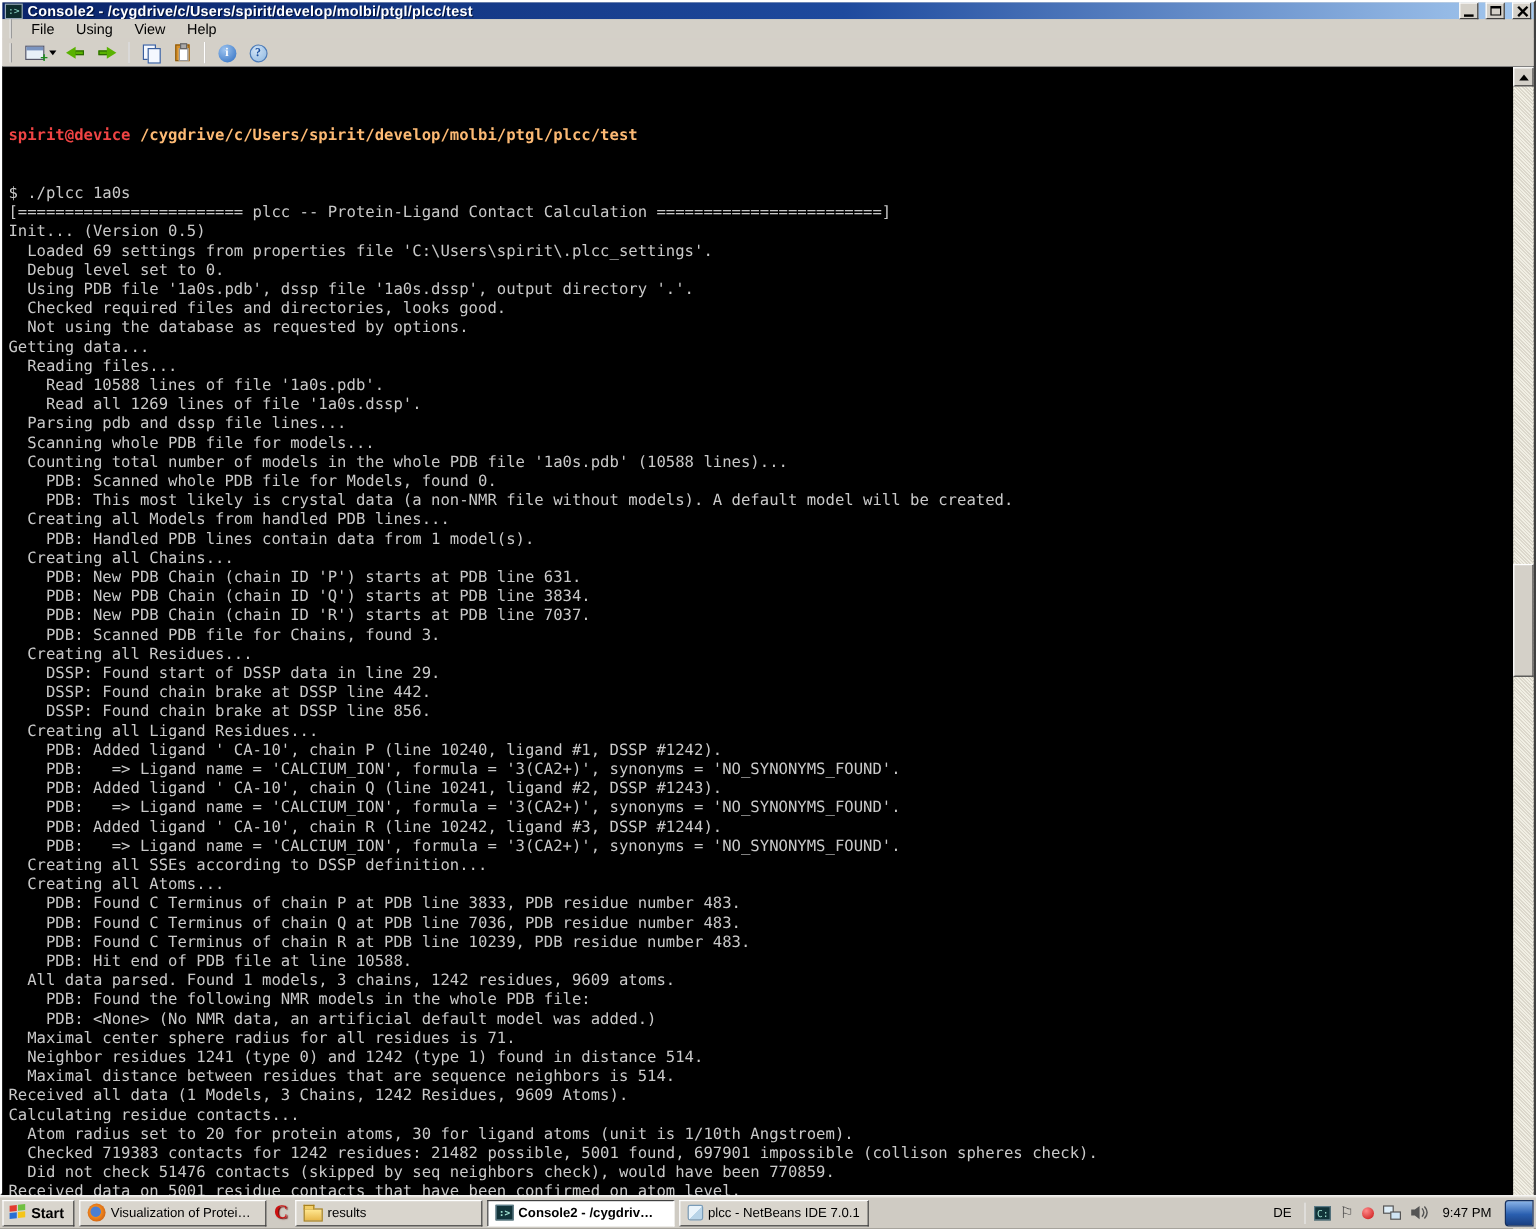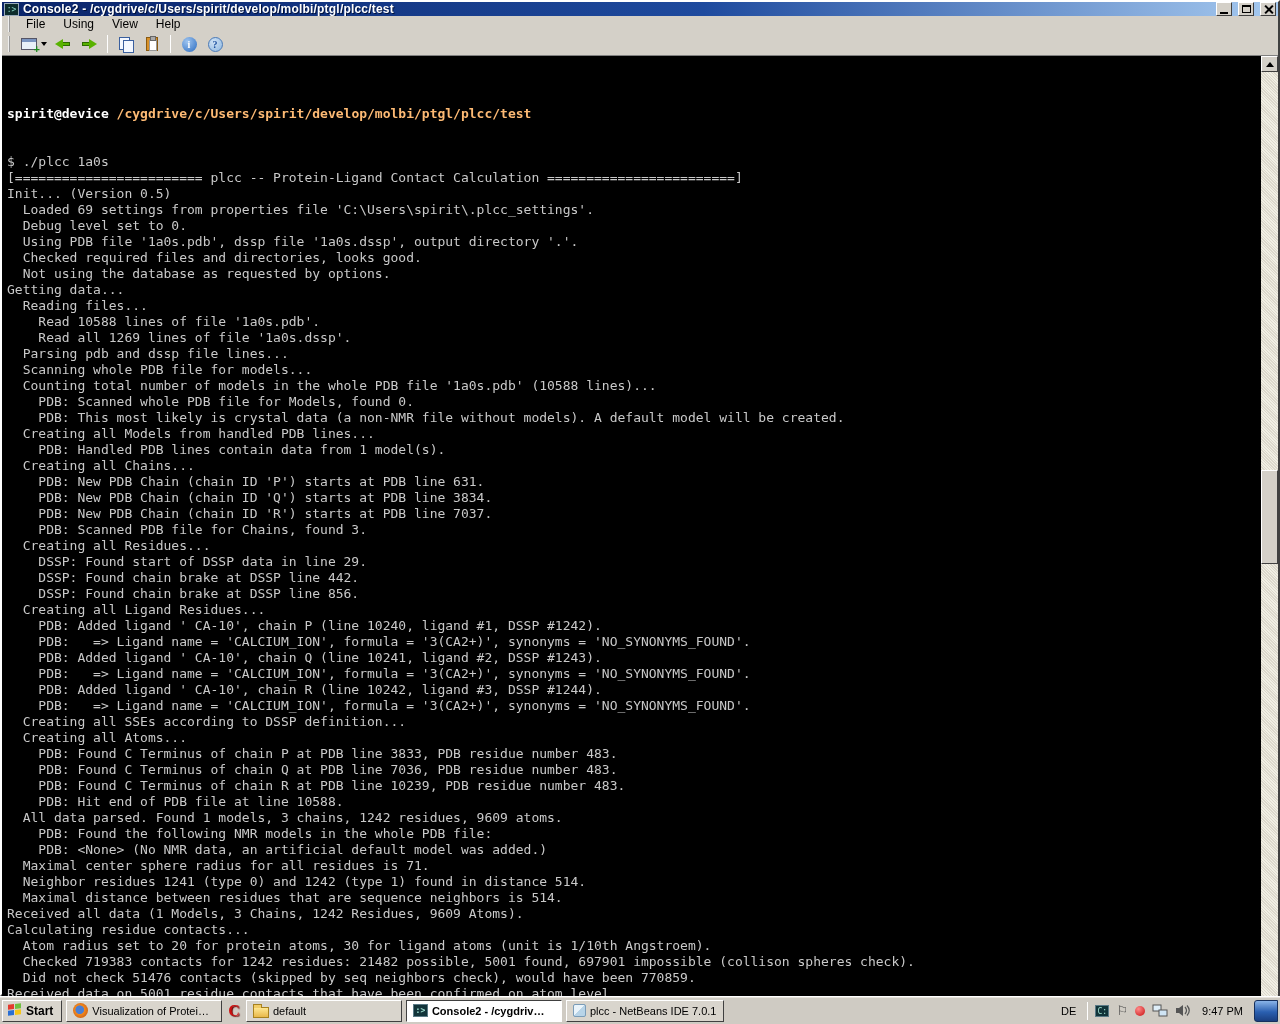--- a/index.html
+++ b/index.html
@@ -161,21 +161,21 @@
     <span class="tbtn">
         <span class="round-ico icon-info"></span>
       </span>
     <span class="tbtn">
         <span class="round-ico icon-help"></span>
       </span>
   </div>
 
   <div class="console-wrap">
     <div class="terminal" style="color: rgb(201, 201, 201); background: rgb(0, 0, 0);">
-      <div class="term-line"><span class="t-user" style="color: #ffffff;">spirit@device</span><span class="t-path" style="color: #fdba74;"> /cygdrive/c/Users/spirit/develop/molbi/ptgl/plcc/test</span></div>
+      <div class="term-line"><span class="t-user" style="color: #ef4444;">spirit@device</span><span class="t-path" style="color: #fdba74;"> /cygdrive/c/Users/spirit/develop/molbi/ptgl/plcc/test</span></div>
       <div><div class="term-line">$ ./plcc 1a0s</div><div class="term-line">[======================== plcc -- Protein-Ligand Contact Calculation ========================]</div><div class="term-line">Init... (Version 0.5)</div><div class="term-line">  Loaded 69 settings from properties file 'C:\Users\spirit\.plcc_settings'.</div><div class="term-line">  Debug level set to 0.</div><div class="term-line">  Using PDB file '1a0s.pdb', dssp file '1a0s.dssp', output directory '.'.</div><div class="term-line">  Checked required files and directories, looks good.</div><div class="term-line">  Not using the database as requested by options.</div><div class="term-line">Getting data...</div><div class="term-line">  Reading files...</div><div class="term-line">    Read 10588 lines of file '1a0s.pdb'.</div><div class="term-line">    Read all 1269 lines of file '1a0s.dssp'.</div><div class="term-line">  Parsing pdb and dssp file lines...</div><div class="term-line">  Scanning whole PDB file for models...</div><div class="term-line">  Counting total number of models in the whole PDB file '1a0s.pdb' (10588 lines)...</div><div class="term-line">    PDB: Scanned whole PDB file for Models, found 0.</div><div class="term-line">    PDB: This most likely is crystal data (a non-NMR file without models). A default model will be created.</div><div class="term-line">  Creating all Models from handled PDB lines...</div><div class="term-line">    PDB: Handled PDB lines contain data from 1 model(s).</div><div class="term-line">  Creating all Chains...</div><div class="term-line">    PDB: New PDB Chain (chain ID 'P') starts at PDB line 631.</div><div class="term-line">    PDB: New PDB Chain (chain ID 'Q') starts at PDB line 3834.</div><div class="term-line">    PDB: New PDB Chain (chain ID 'R') starts at PDB line 7037.</div><div class="term-line">    PDB: Scanned PDB file for Chains, found 3.</div><div class="term-line">  Creating all Residues...</div><div class="term-line">    DSSP: Found start of DSSP data in line 29.</div><div class="term-line">    DSSP: Found chain brake at DSSP line 442.</div><div class="term-line">    DSSP: Found chain brake at DSSP line 856.</div><div class="term-line">  Creating all Ligand Residues...</div><div class="term-line">    PDB: Added ligand ' CA-10', chain P (line 10240, ligand #1, DSSP #1242).</div><div class="term-line">    PDB:   =&gt; Ligand name = 'CALCIUM_ION', formula = '3(CA2+)', synonyms = 'NO_SYNONYMS_FOUND'.</div><div class="term-line">    PDB: Added ligand ' CA-10', chain Q (line 10241, ligand #2, DSSP #1243).</div><div class="term-line">    PDB:   =&gt; Ligand name = 'CALCIUM_ION', formula = '3(CA2+)', synonyms = 'NO_SYNONYMS_FOUND'.</div><div class="term-line">    PDB: Added ligand ' CA-10', chain R (line 10242, ligand #3, DSSP #1244).</div><div class="term-line">    PDB:   =&gt; Ligand name = 'CALCIUM_ION', formula = '3(CA2+)', synonyms = 'NO_SYNONYMS_FOUND'.</div><div class="term-line">  Creating all SSEs according to DSSP definition...</div><div class="term-line">  Creating all Atoms...</div><div class="term-line">    PDB: Found C Terminus of chain P at PDB line 3833, PDB residue number 483.</div><div class="term-line">    PDB: Found C Terminus of chain Q at PDB line 7036, PDB residue number 483.</div><div class="term-line">    PDB: Found C Terminus of chain R at PDB line 10239, PDB residue number 483.</div><div class="term-line">    PDB: Hit end of PDB file at line 10588.</div><div class="term-line">  All data parsed. Found 1 models, 3 chains, 1242 residues, 9609 atoms.</div><div class="term-line">    PDB: Found the following NMR models in the whole PDB file:</div><div class="term-line">    PDB: &lt;None&gt; (No NMR data, an artificial default model was added.)</div><div class="term-line">  Maximal center sphere radius for all residues is 71.</div><div class="term-line">  Neighbor residues 1241 (type 0) and 1242 (type 1) found in distance 514.</div><div class="term-line">  Maximal distance between residues that are sequence neighbors is 514.</div><div class="term-line">Received all data (1 Models, 3 Chains, 1242 Residues, 9609 Atoms).</div><div class="term-line">Calculating residue contacts...</div><div class="term-line">  Atom radius set to 20 for protein atoms, 30 for ligand atoms (unit is 1/10th Angstroem).</div><div class="term-line">  Checked 719383 contacts for 1242 residues: 21482 possible, 5001 found, 697901 impossible (collison spheres check).</div><div class="term-line">  Did not check 51476 contacts (skipped by seq neighbors check), would have been 770859.</div><div class="term-line">Received data on 5001 residue contacts that have been confirmed on atom level.</div><div class="term-line">  Not writing any interim results to text files as requested (geom_neo compatibility mode off).</div></div>
     </div>
     <div class="scrollbar">
       <span class="sb-btn sb-up"></span>
       <span class="sb-track">
         <span class="sb-thumb"></span>
       </span>
 
     </div>
   </div>
@@ -195,21 +195,21 @@
 
   <span class="task-btn" style="width:156px">
     <span class="ff-icon"></span>
     <span class="task-label">Visualization of Protein-Li...</span>
   </span>
 
   <span class="red-c">C</span>
 
   <span class="task-btn" style="width:156px">
     <span class="folder-icon"></span>
-    <span class="task-label">default</span>
+    <span class="task-label">results</span>
   </span>
 
   <span class="task-btn active" style="width:156px">
     <span class="console-mini">:&gt;</span>
     <span class="task-label">Console2 - /cygdrive/...</span>
   </span>
 
   <span class="task-btn" style="width:158px">
     <span class="nb-icon"></span>
     <span class="task-label" style="max-width:130px">plcc - NetBeans IDE 7.0.1</span>

